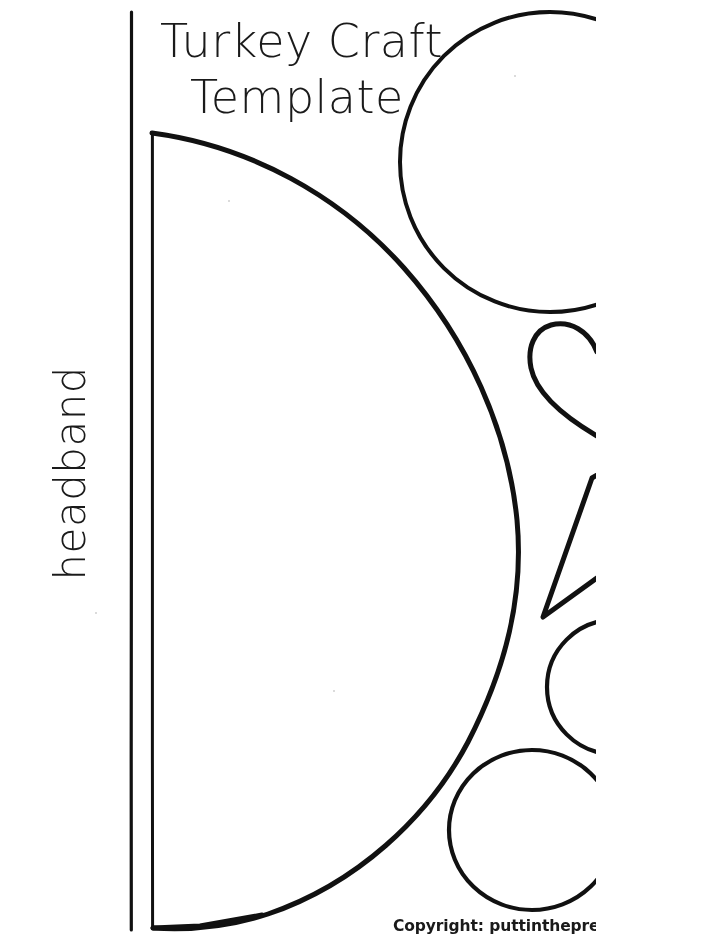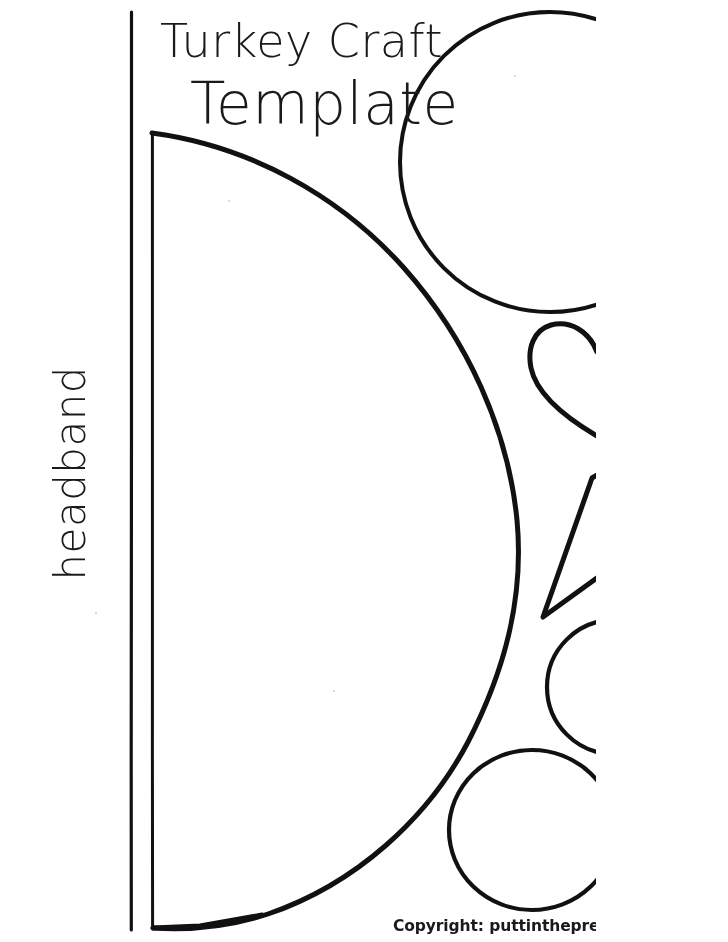--- a/index.html
+++ b/index.html
@@ -36,21 +36,21 @@
     left: 160px;
     top: 14px;
     font-size: 46px;
     font-weight: 300;
     letter-spacing: 0.5px;
     font-family: "DejaVu Sans", sans-serif;
   }
   #title-line-2 {
     left: 190px;
     top: 70px;
-    font-size: 58px;
+    font-size: 46px;
     font-weight: 300;
     letter-spacing: 0.5px;
     font-family: "DejaVu Sans", sans-serif;
   }
   #headband-label {
     left: -30px;
     top: 456px;
     width: 200px;
     text-align: center;
     font-size: 42px;

